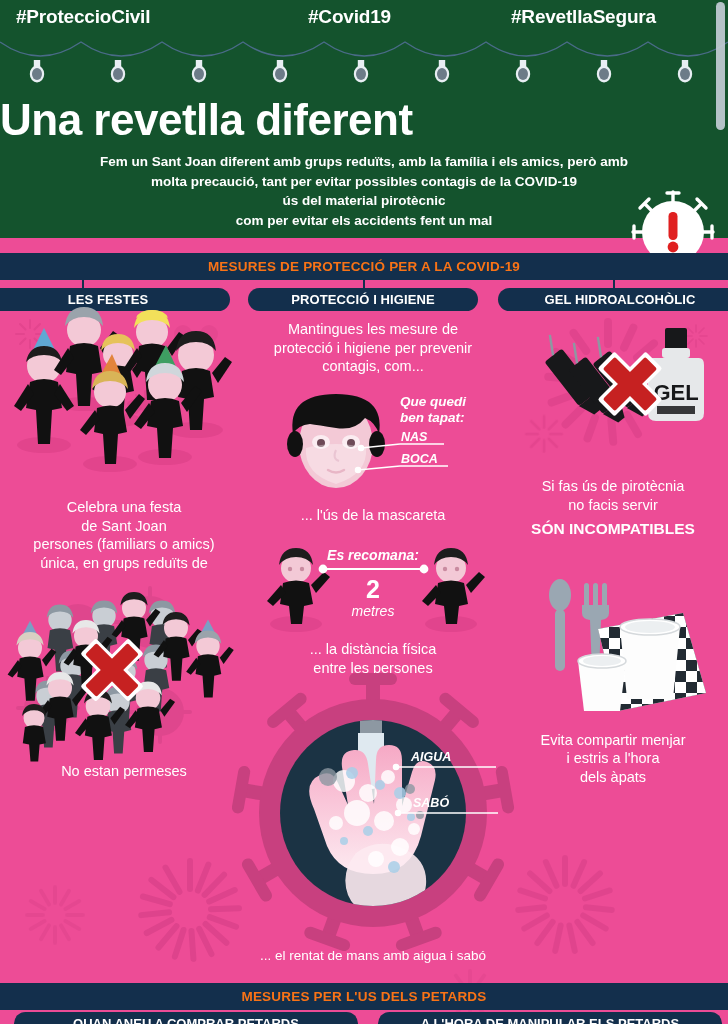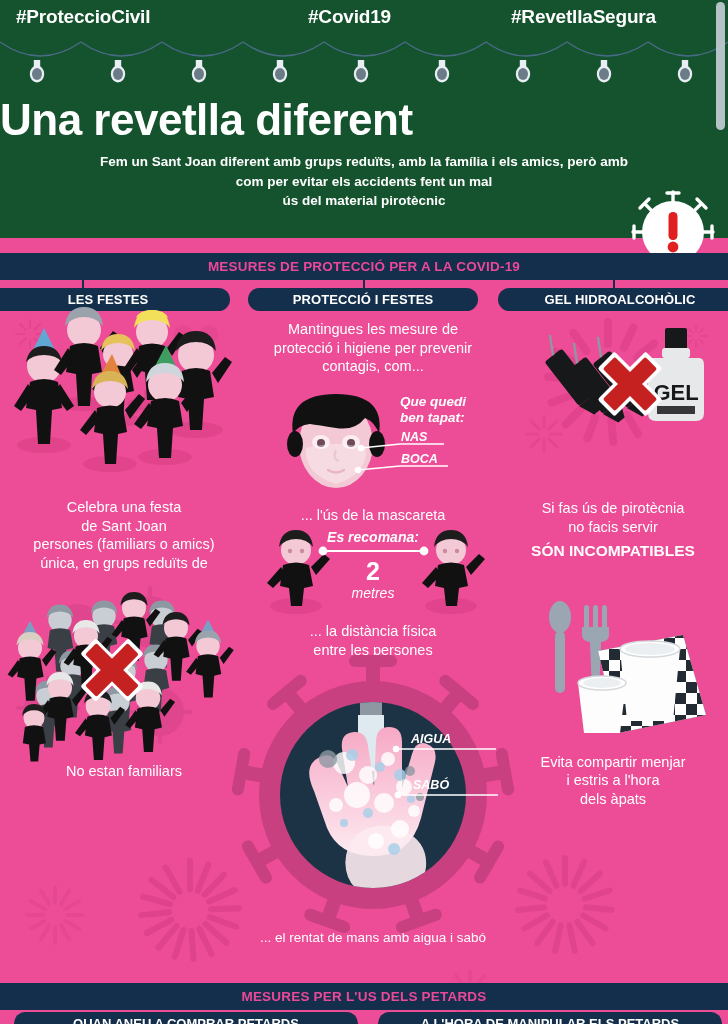--- a/index.html
+++ b/index.html
@@ -21,21 +21,21 @@
   .lights{position:absolute;left:0;top:36px;width:728px;height:46px;}
   .main-title{position:absolute;left:0;top:95px;width:728px;text-align:left;
      color:#fff;font-size:44px;font-weight:bold;letter-spacing:-.5px;}
   .sub{position:absolute;left:0;top:152px;width:728px;text-align:center;color:#fff;
      font-size:13.5px;font-weight:bold;line-height:19.5px;padding:0 20px;}
 
   .virus-alert{position:absolute;left:627px;top:186px;width:92px;height:92px;}
 
   
   .band{position:absolute;left:0;width:728px;background:#132F4C;display:flex;
-     align-items:center;justify-content:center;color:#ec4899;font-weight:bold;letter-spacing:.2px;}
+     align-items:center;justify-content:center;color:#f97316;font-weight:bold;letter-spacing:.2px;}
   .band-covid{top:253px;height:27px;font-size:13.5px;}
   .band-petards{top:983px;height:27px;font-size:13.5px;}
 
   .tick{position:absolute;width:2px;background:#132F4C;}
 
   
   .pill{position:absolute;height:23px;background:#132F4C;border-radius:12px;
      display:flex;align-items:center;justify-content:center;color:#fff;
      font-size:13px;font-weight:bold;letter-spacing:.1px;white-space:nowrap;}
   .pill-festes{left:-14px;top:288px;width:244px;}
@@ -131,22 +131,23 @@
             <ellipse cx="0" cy="14" rx="5" ry="6.1" fill="#6c7b88"></ellipse>
           </g>
         </g>
       </svg>
     </div>
 
     <div class="main-title">Una revetlla diferent</div>
 
     <div class="sub">
       <div>Fem un Sant Joan diferent amb grups reduïts, amb la família i els amics, però amb</div>
+      <div>molta precaució, tant per evitar possibles contagis de la COVID-19</div>
+      <div>ús del material pirotècnic</div>
       <div>com per evitar els accidents fent un mal</div>
-      <div>ús del material pirotècnic</div>
     </div>
   </div>
 
   <div class="divider-pink"></div>
 
   <div class="virus-alert">
     <svg width="92" height="92" viewBox="0 0 92 92">
       <g stroke="#fff" stroke-width="3.4" stroke-linecap="round">
         <line x1="46" y1="6" x2="46" y2="18"></line>
           <line x1="40" y1="7" x2="52" y2="7"></line>
@@ -171,21 +172,21 @@
     </svg>
   </div>
 
   <div class="band band-covid">MESURES DE PROTECCIÓ PER A LA COVID-19</div>
 
   <div class="tick" style="left:82px;top:280px;height:9px;"></div>
   <div class="tick" style="left:363px;top:280px;height:9px;"></div>
   <div class="tick" style="left:613px;top:280px;height:9px;"></div>
 
   <div class="pill pill-festes">LES FESTES</div>
-  <div class="pill pill-higiene">PROTECCIÓ I FESTES</div>
+  <div class="pill pill-higiene">PROTECCIÓ I HIGIENE</div>
   <div class="pill pill-gel">GEL HIDROALCOHÒLIC</div>
 
   <div class="col col-left">
 
     <div class="art" style="height:180px;">
       <svg width="248" height="180" viewBox="0 0 248 180">
         <g opacity=".5" fill="none" stroke="#d93e86" stroke-width="2" stroke-linecap="round">
           <g transform="translate(30,22)">
             <line x1="0" y1="-14" x2="0" y2="-6"></line>
               <line x1="0" y1="14" x2="0" y2="6"></line>
@@ -432,21 +433,21 @@
             <rect x="-34" y="-11" width="68" height="22" rx="2.5" fill="#fff"></rect>
             <rect x="-11" y="-34" width="22" height="68" rx="2.5" fill="#fff"></rect>
             <rect x="-30" y="-8" width="60" height="16" rx="2" fill="#C62121"></rect>
             <rect x="-8" y="-30" width="16" height="60" rx="2" fill="#C62121"></rect>
           </g>
         </g>
       </svg>
     </div>
 
     <div class="cap" style="margin-top:4px;">
-      <div>No estan familiars</div>
+      <div>No estan permeses</div>
     </div>
   </div>
 
   <div class="col col-mid">
 
     <div class="lead" style="padding:8px 6px 0;">
       <div>Mantingues les mesure de</div>
       <div>protecció i higiene per prevenir</div>
       <div>contagis, com...</div>
     </div>
@@ -482,21 +483,21 @@
             <line x1="110" y1="88" x2="152" y2="84"></line>
             <line x1="152" y1="84" x2="200" y2="84"></line>
         </g>
         <text x="153" y="59" fill="#fff" font-size="12.5" font-style="italic" font-weight="bold" font-family="Liberation Sans, sans-serif">NAS</text>
         <text x="153" y="81" fill="#fff" font-size="12.5" font-style="italic" font-weight="bold" font-family="Liberation Sans, sans-serif">BOCA</text>
       </svg>
     </div>
 
     <div class="cap" style="margin-top:4px;">... l'ús de la mascareta</div>
 
-    <div class="art" style="height:96px;">
+    <div class="art" style="height:96px;margin-top:18px;">
       <svg width="250" height="96" viewBox="0 0 250 96">
         <g fill="#d93e86" opacity=".55">
           <ellipse cx="48" cy="82" rx="26" ry="8"></ellipse>
           <ellipse cx="203" cy="82" rx="26" ry="8"></ellipse>
         </g>
 
         <g transform="translate(48,26)">
           <circle cx="0" cy="0" r="15" fill="#F3C9D6"></circle>
           <path d="M-17 -3 q2 -17 17 -17 q15 0 17 17 q-6 -8 -17 -8 q-11 0 -17 8Z" fill="#1d1d1d"></path>
           <circle cx="-6" cy="1" r="2.2" fill="#c98ba0"></circle>
@@ -713,21 +714,21 @@
           <g transform="rotate(45)">
             <rect x="-34" y="-12" width="68" height="24" rx="2.5" fill="#fff"></rect>
             <rect x="-12" y="-34" width="24" height="68" rx="2.5" fill="#fff"></rect>
             <rect x="-30" y="-8.5" width="60" height="17" rx="2" fill="#C62121"></rect>
             <rect x="-8.5" y="-30" width="17" height="60" rx="2" fill="#C62121"></rect>
           </g>
         </g>
       </svg>
     </div>
 
-    <div class="cap" style="margin-top:22px;text-align:center;">
+    <div class="cap" style="text-align:center;">
       <div>Si fas ús de pirotècnia</div>
       <div>no facis servir</div>
     </div>
     <div class="cap cap-b" style="margin-top:6px;font-size:15.5px;">SÓN INCOMPATIBLES</div>
 
     <div class="art" style="height:160px;margin-top:26px;">
       <svg width="230" height="160" viewBox="0 0 230 160">
 
         <g fill="#9aa7b2">
           <ellipse cx="62" cy="30" rx="11" ry="16"></ellipse>

